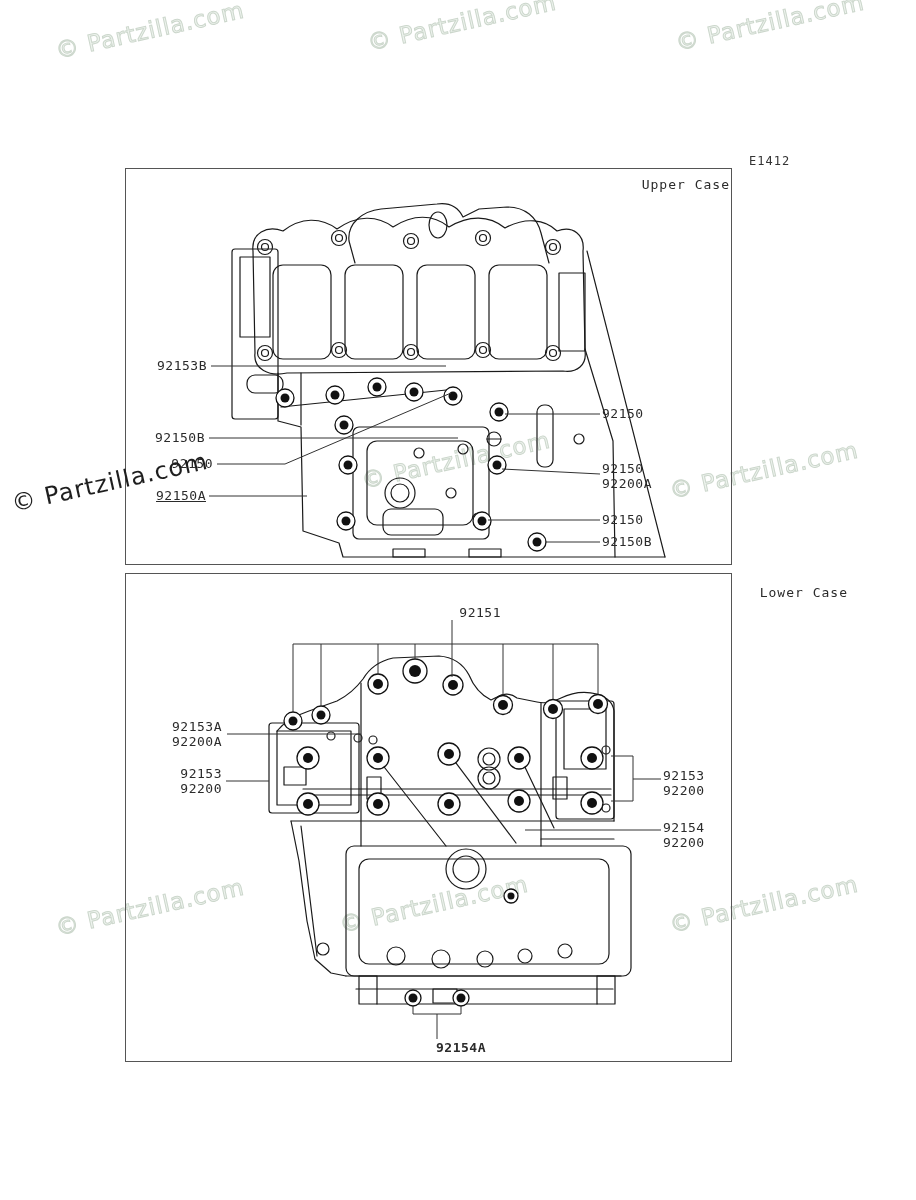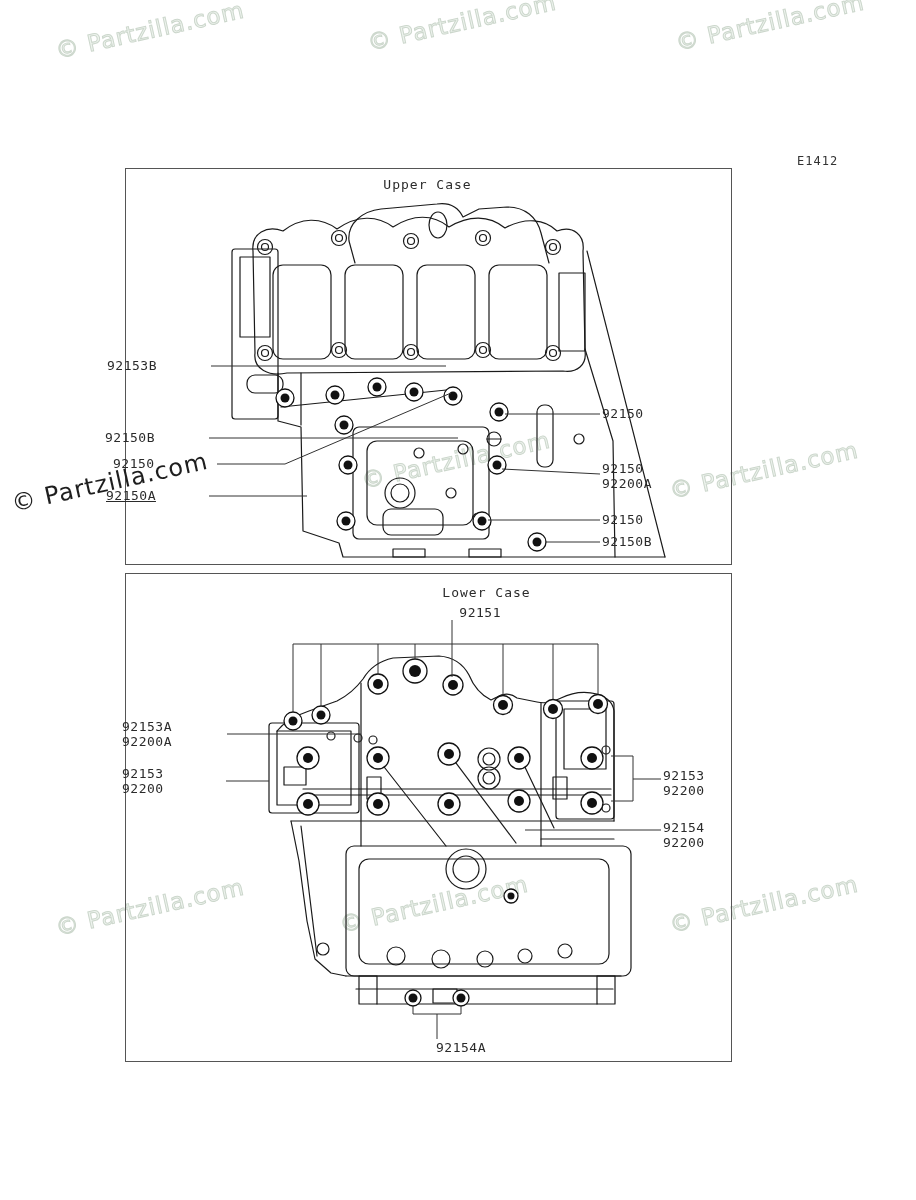--- a/index.html
+++ b/index.html
@@ -1,22 +1,22 @@
 <!DOCTYPE html>
 <html><head>
 <meta charset="utf-8">
 <style>
   html,body{margin:0;padding:0;background:#ffffff;}
   #page{position:relative;width:916px;height:1200px;background:#fff;overflow:hidden;
         font-family:"DejaVu Sans Mono","Liberation Mono",monospace;color:#2b2b2b;}
   .panel{position:absolute;border:1.5px solid #555;background:transparent;z-index:2;}
   .panel svg{position:absolute;left:0;top:0;}
-  .ptitle{position:absolute;z-index:3;font-size:13px;letter-spacing:1px;text-align:center;color:#2b2b2b;}
+  .ptitle{position:absolute;z-index:3;font-size:13px;letter-spacing:1px;text-align:right;color:#2b2b2b;}
   .lbl{position:absolute;z-index:4;font-size:13px;line-height:15px;letter-spacing:0.5px;white-space:pre;color:#2b2b2b;}
-  .lbl.r{text-align:left;width:100px;}
+  .lbl.r{text-align:right;width:100px;}
   .lbl.c{text-align:right;width:100px;}
   .code{position:absolute;z-index:4;font-size:12px;letter-spacing:1px;color:#333;}
   .wm{position:absolute;font-family:"DejaVu Sans","Liberation Sans",sans-serif;
       font-size:23px;letter-spacing:1px;white-space:nowrap;
       transform:rotate(-12.5deg);transform-origin:0 50%;}
   .wm-light{z-index:1;color:#eef3ee;-webkit-text-stroke:1px #ccd7cc;}
   .wm-dark{z-index:6;color:#1e1e1e;font-size:24px;}
   svg *{vector-effect:non-scaling-stroke;}
   .ln{stroke:#333;stroke-width:1;fill:none;}
   .eg{stroke:#1a1a1a;stroke-width:1.2;fill:none;stroke-linejoin:round;stroke-linecap:round;}
@@ -30,21 +30,21 @@
 
   <div class="wm wm-light" style="left:56px;top:38px;">© Partzilla.com</div>
   <div class="wm wm-light" style="left:368px;top:30px;">© Partzilla.com</div>
   <div class="wm wm-light" style="left:676px;top:30px;">© Partzilla.com</div>
   <div class="wm wm-light" style="left:362px;top:468px;">© Partzilla.com</div>
   <div class="wm wm-light" style="left:670px;top:478px;">© Partzilla.com</div>
   <div class="wm wm-light" style="left:56px;top:915px;">© Partzilla.com</div>
   <div class="wm wm-light" style="left:340px;top:912px;">© Partzilla.com</div>
   <div class="wm wm-light" style="left:670px;top:912px;">© Partzilla.com</div>
 
-  <div class="code" style="left:749px;top:154px;margin-left:48px;">E1412</div>
+  <div class="code" style="left:749px;top:154px;">E1412</div>
 
   <div class="panel" style="left:125px;top:168px;width:605px;height:395px;">
     <svg width="605" height="395" viewBox="125 168 605 395">
       <g class="eg">
 
         <path d="M252,250 C250,232 266,224 282,230 C300,216 320,216 336,228 C356,214 376,214 392,226
                  C412,213 432,213 448,226 C468,214 488,214 504,227 C524,216 544,218 556,230
                  C572,224 584,234 582,250 L584,350 C586,364 576,372 562,370 L286,372 C268,376 252,368 254,352 Z"></path>
 
         <rect x="272" y="264" width="58" height="94" rx="10"></rect>
@@ -294,17 +294,17 @@
   <div class="ptitle" style="left:125px;top:585px;width:723px;">Lower Case</div>
   <div class="lbl c" style="left:401px;top:605px;">92151</div>
   <div class="lbl r" style="left:122px;top:719px;">92153A</div>
   <div class="lbl r" style="left:122px;top:734px;">92200A</div>
   <div class="lbl r" style="left:122px;top:766px;">92153</div>
   <div class="lbl r" style="left:122px;top:781px;">92200</div>
   <div class="lbl" style="left:663px;top:768px;">92153</div>
   <div class="lbl" style="left:663px;top:783px;">92200</div>
   <div class="lbl" style="left:663px;top:820px;text-align:right;">92154</div>
   <div class="lbl" style="left:663px;top:835px;">92200</div>
-  <div class="lbl c" style="left:386px;top:1040px;">92154A</div>
+  <div class="lbl c" style="left:386px;top:1040px;font-weight:bold;">92154A</div>
 
   <div class="wm wm-dark" style="left:12px;top:490px;">© Partzilla.com</div>
 
 </div>
 
 </body></html>

